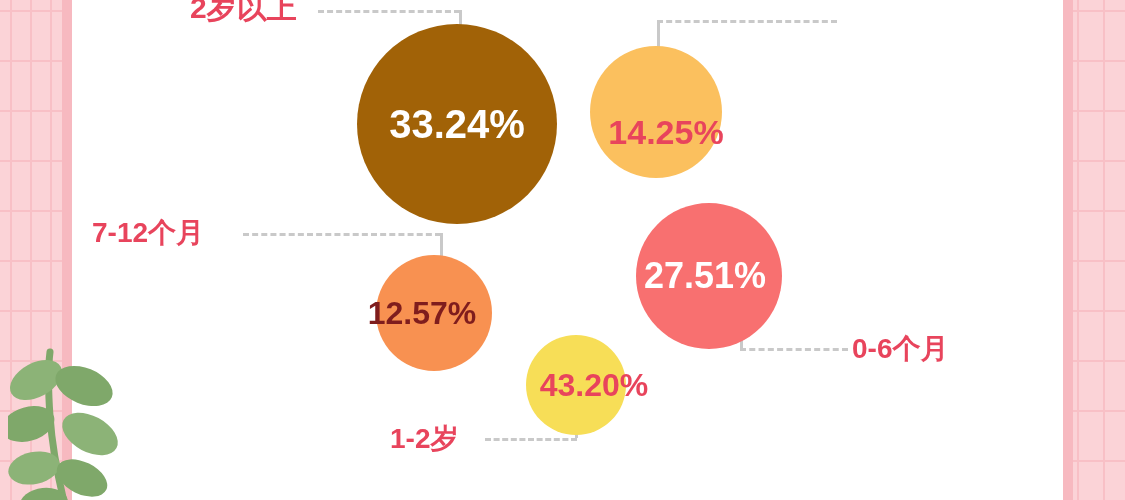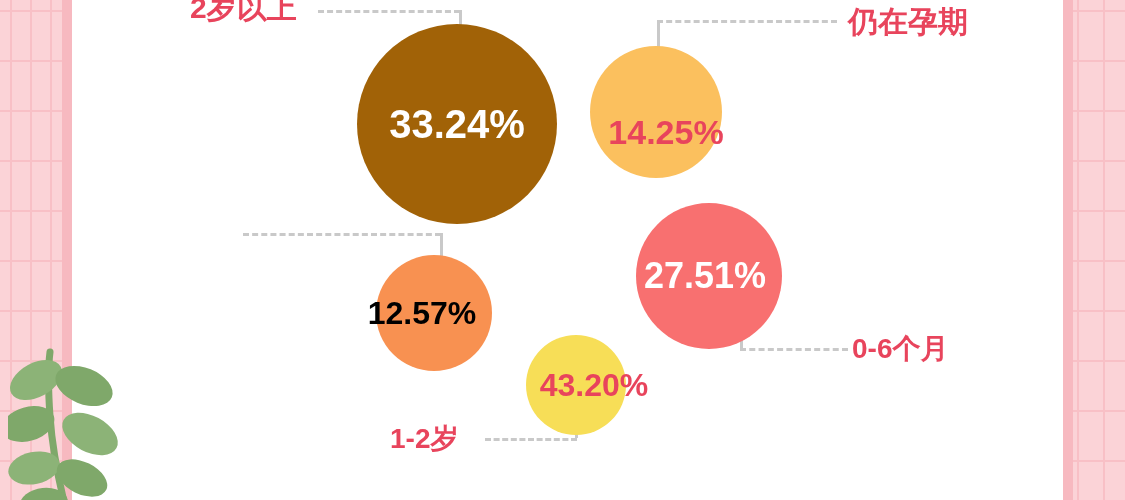--- a/index.html
+++ b/index.html
@@ -174,29 +174,29 @@
 
   <div class="bubble" style="left:590px; top:46px; width:132px; height:132px; background:#fbc05e;">
     <span class="bubble-label" style="color:#e8445c; font-size:34px; transform:translateX(10px);margin-top:40px;">14.25%</span>
   </div>
 
   <div class="bubble" style="left:636px; top:203px; width:146px; height:146px; background:#f87070;">
     <span class="bubble-label" style="color:#ffffff; font-size:36px; transform:translateX(-4px);">27.51%</span>
   </div>
 
   <div class="bubble" style="left:376px; top:255px; width:116px; height:116px; background:#f89151;">
-    <span class="bubble-label" style="color:#000000; font-size:32px; transform:translateX(-12px);">12.57%</span>
+    <span class="bubble-label" style="color:#7f1d1d; font-size:32px; transform:translateX(-12px);">12.57%</span>
   </div>
 
   <div class="bubble" style="left:526px; top:335px; width:100px; height:100px; background:#f7de57;">
     <span class="bubble-label" style="color:#e8445c; font-size:32px; transform:translateX(18px);">43.20%</span>
   </div>
 
   <div class="cat-label" style="left:190px; top:-12px; font-size:30px;">2岁以上</div>
 
-  <div class="cat-label" style="left:848px; top:2px; font-size:30px;">仍在孕期</div>
-
+
+  <div class="cat-label" style="left:92px; top:214px; font-size:28px;">7-12个月</div>
 
   <div class="cat-label" style="left:852px; top:330px; font-size:28px;">0-6个月</div>
 
   <div class="cat-label" style="left:390px; top:420px; font-size:28px;">1-2岁</div>
 
 </div>
 
 </body></html>

